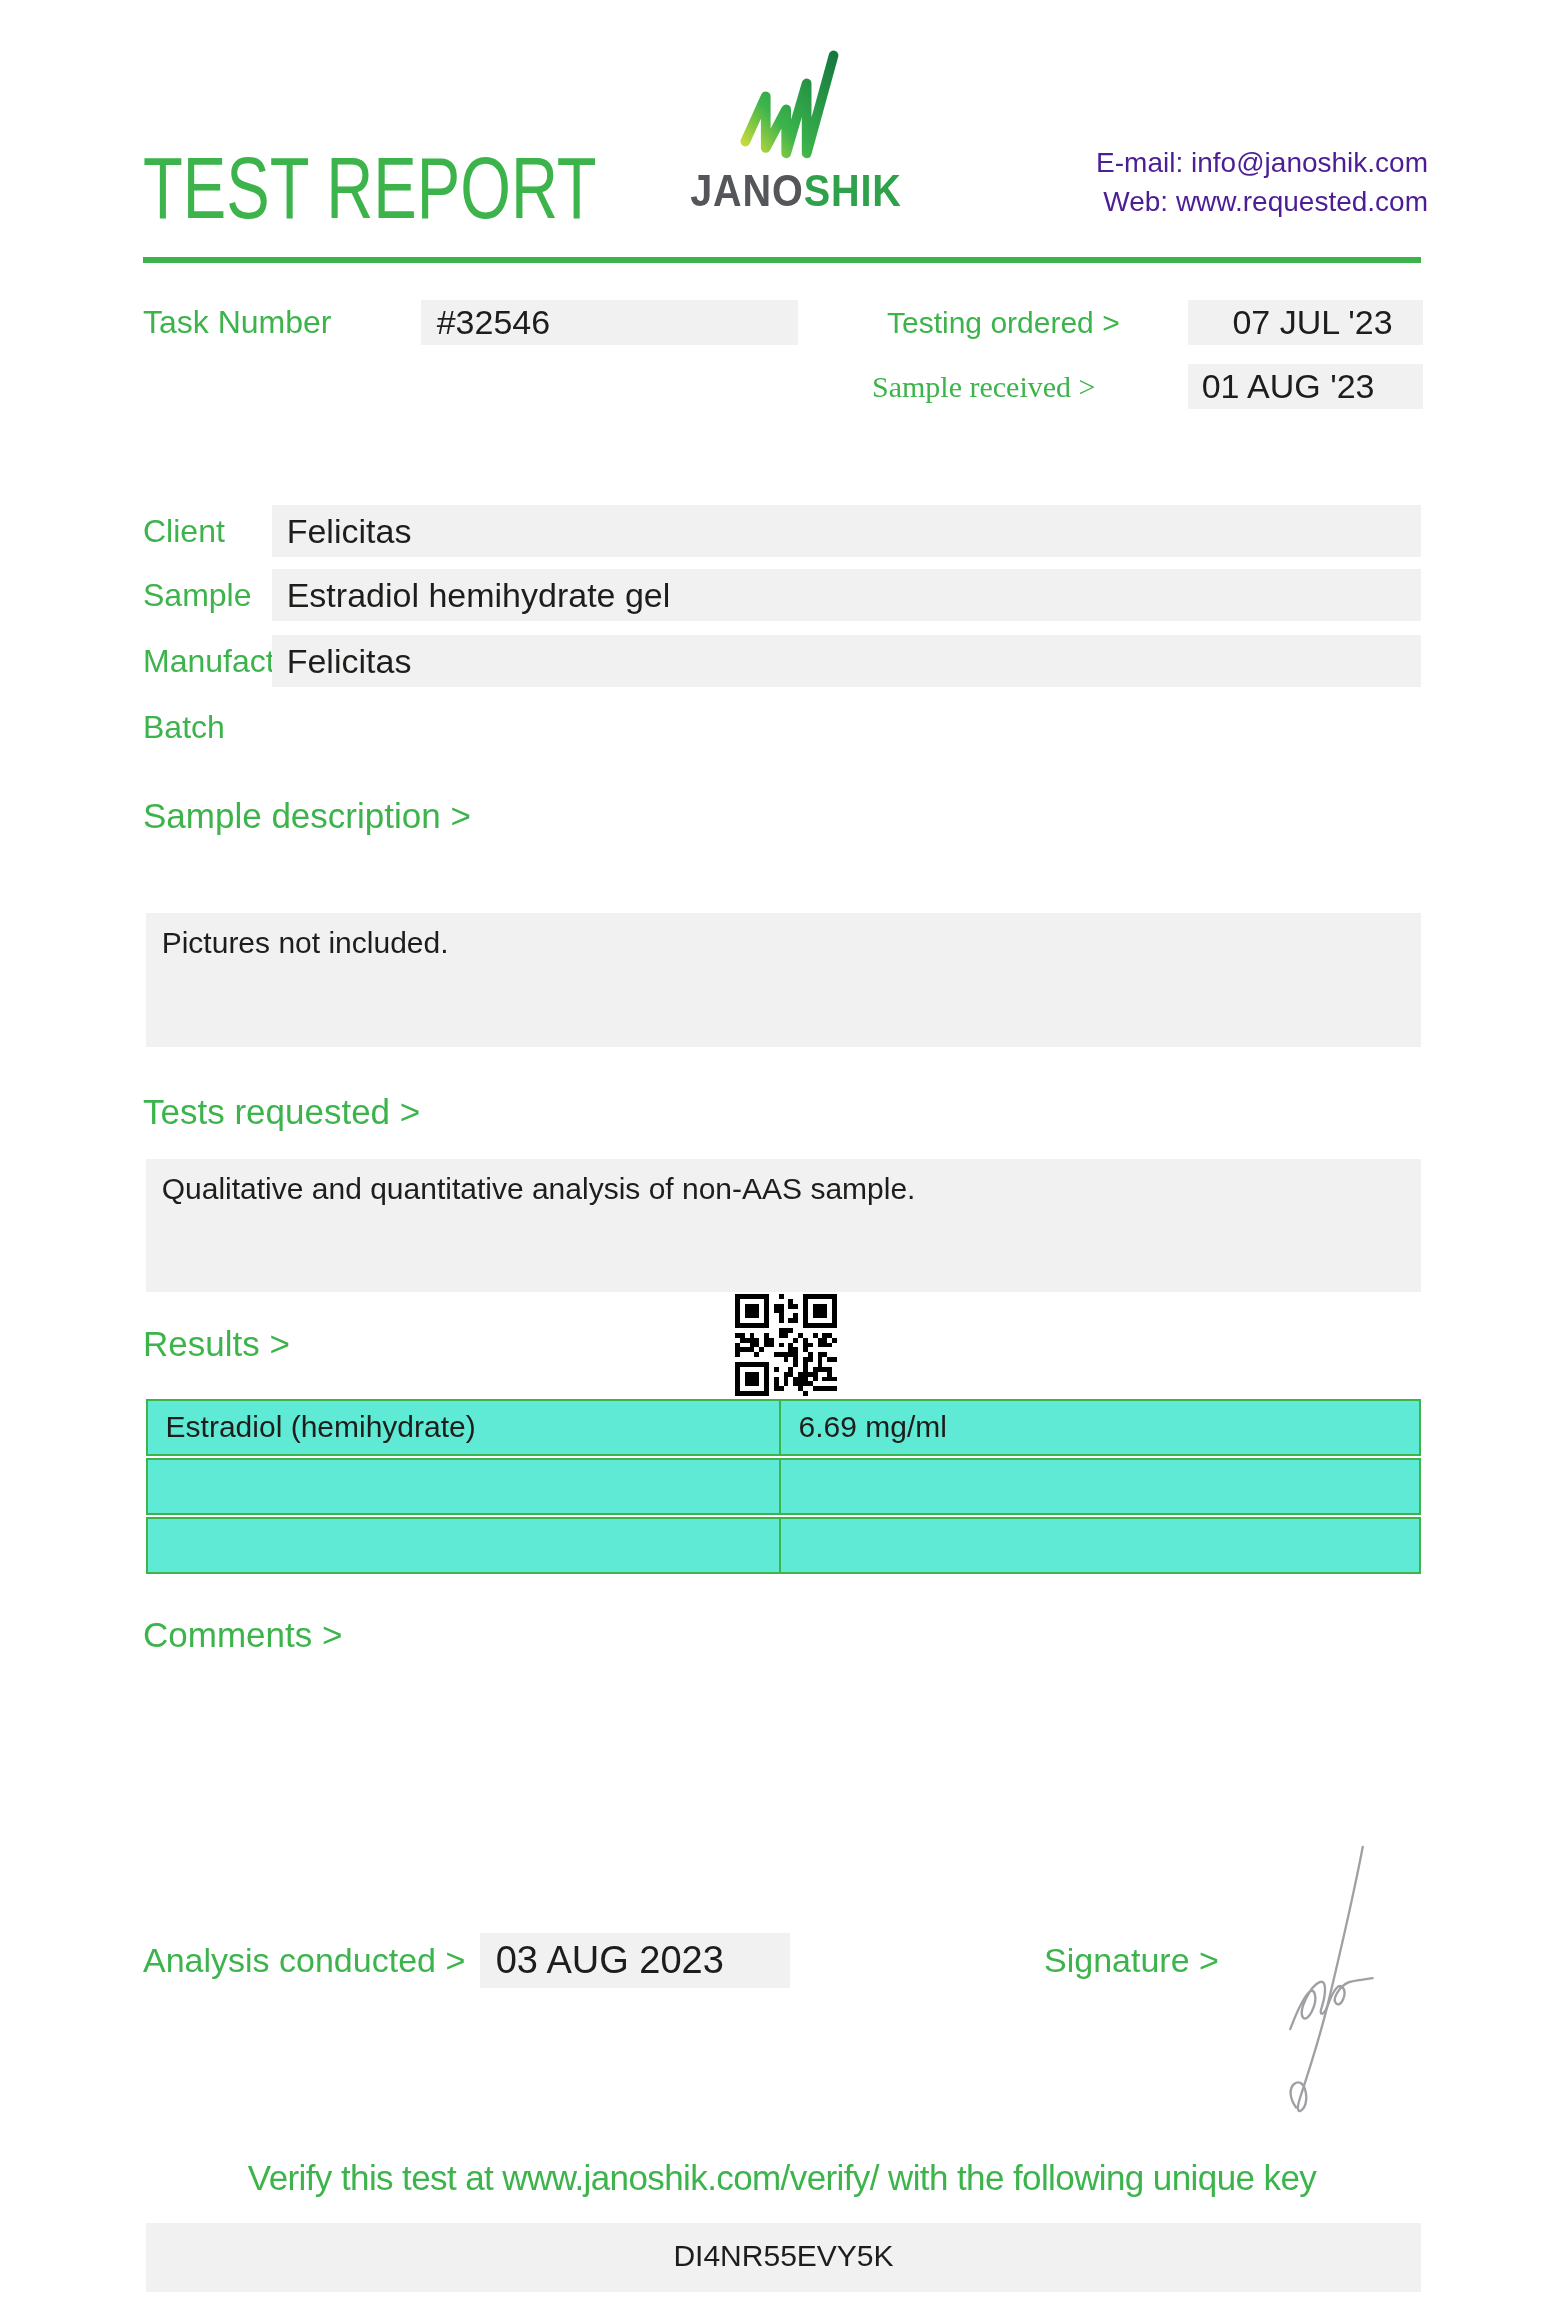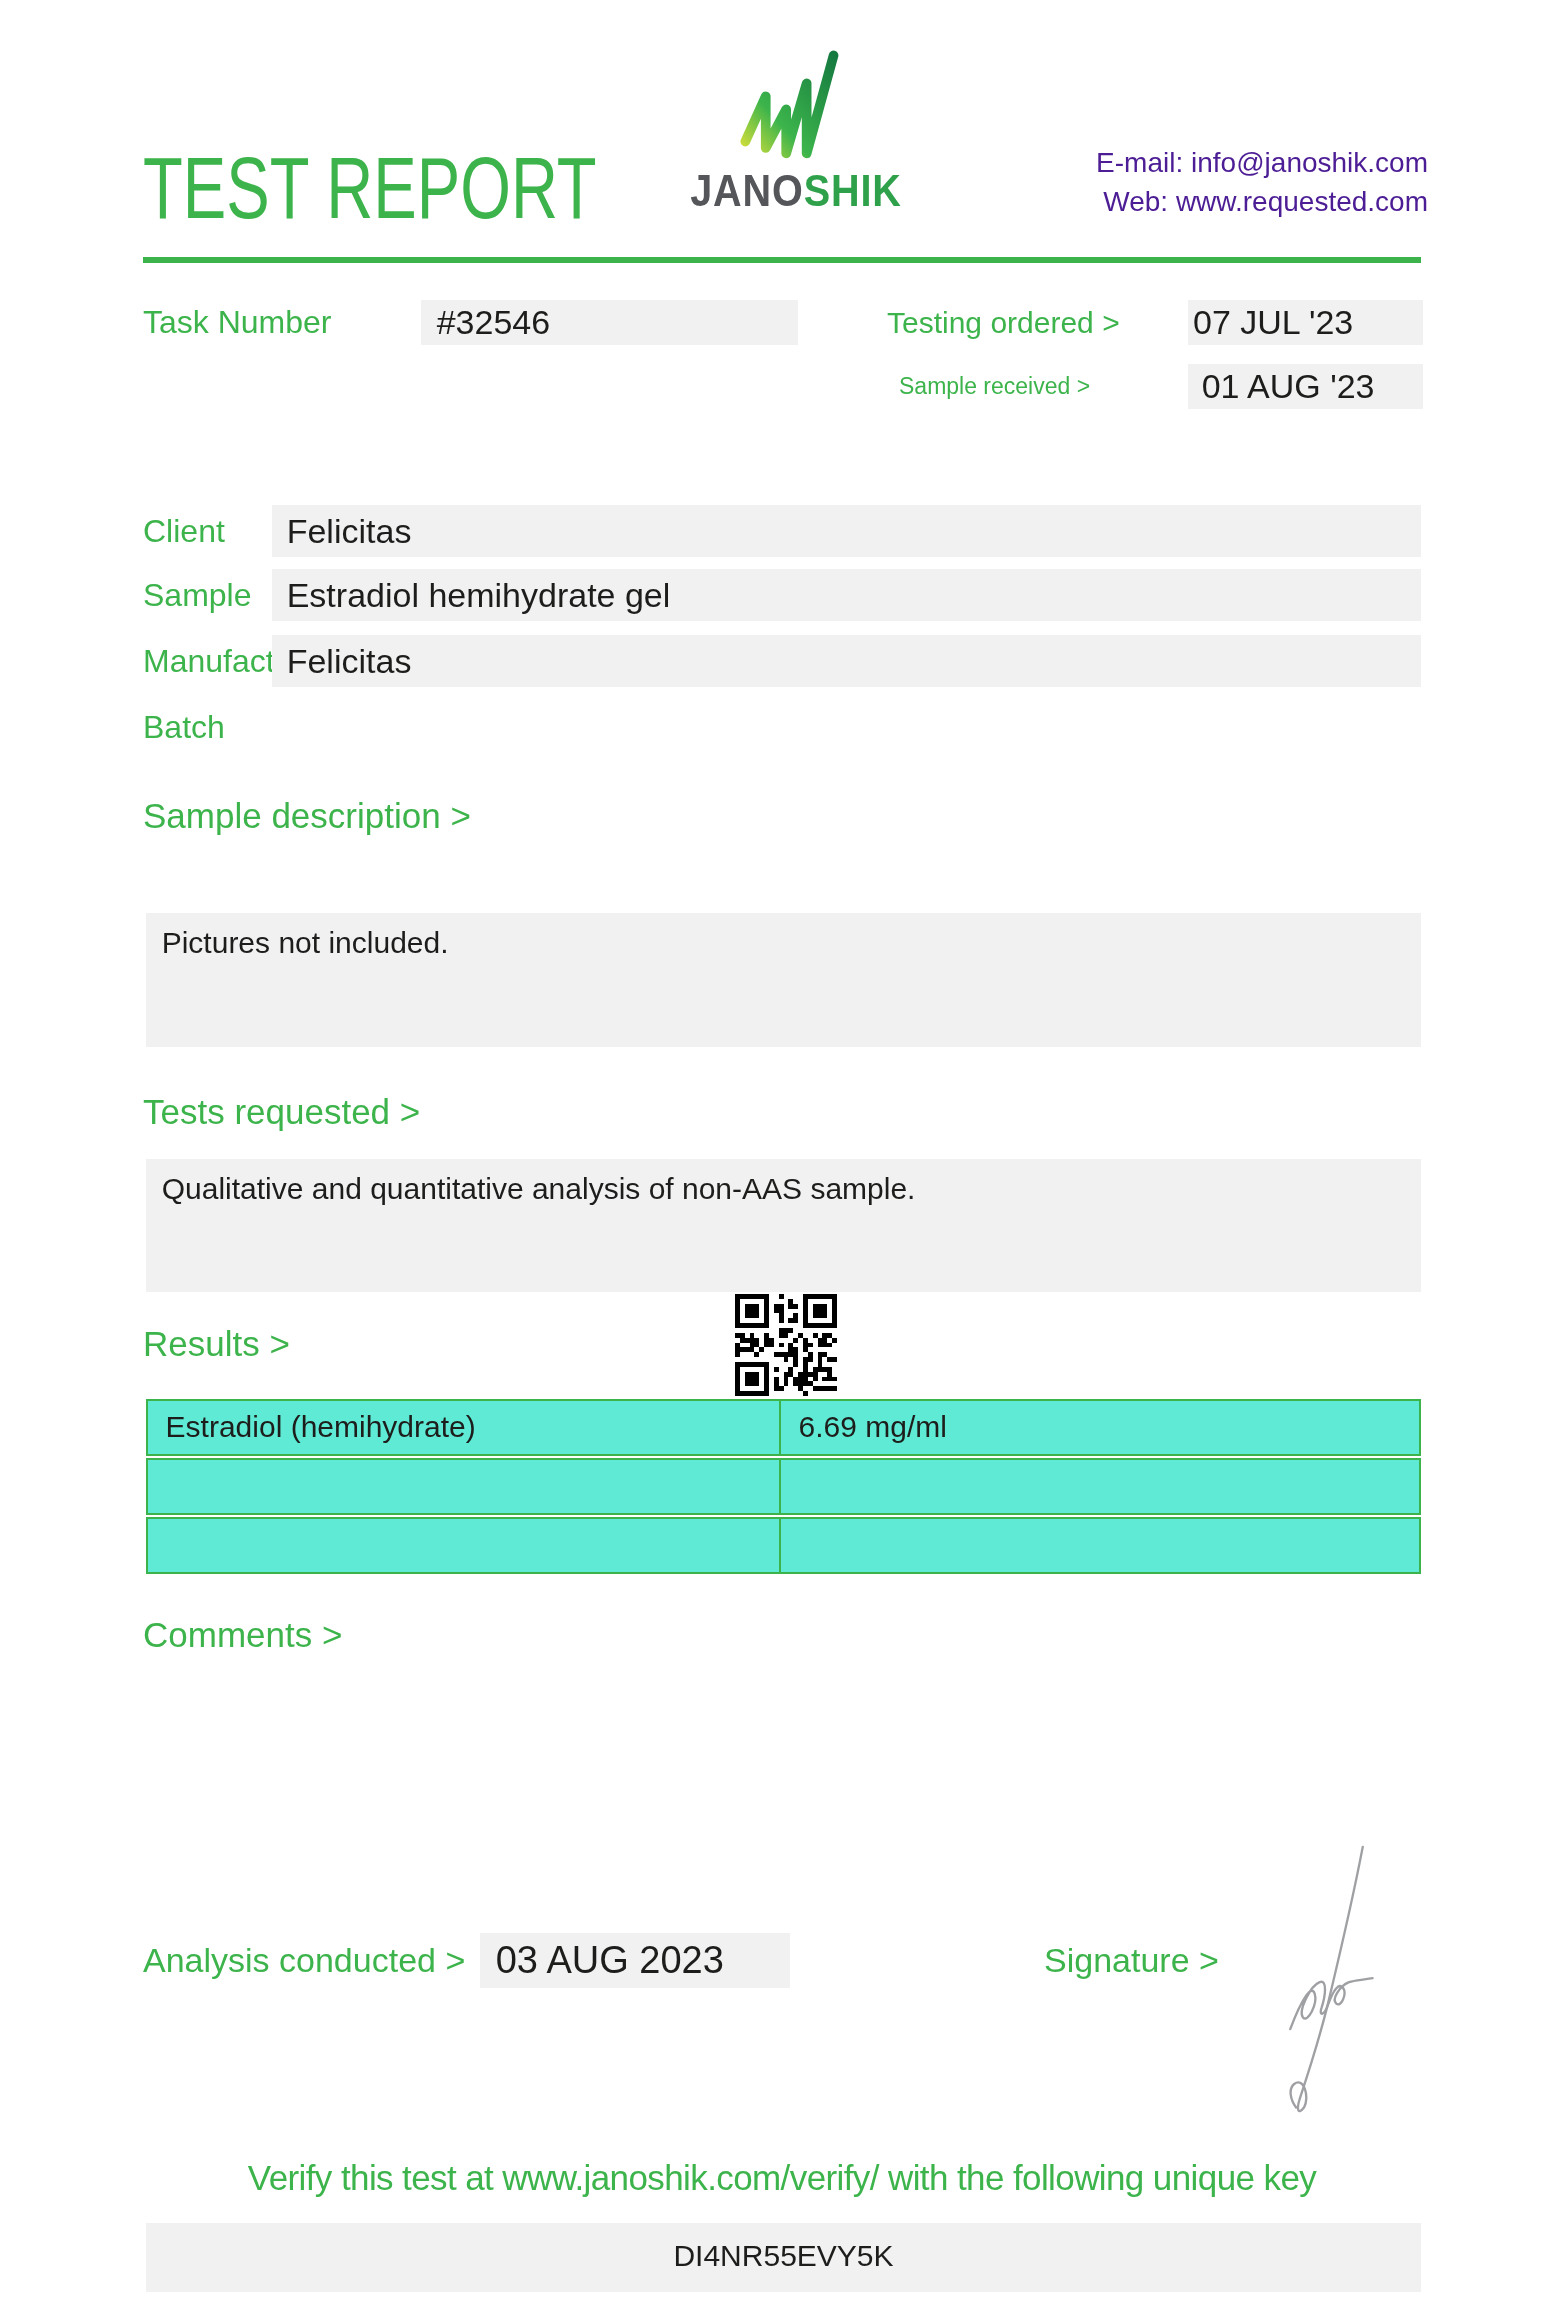--- a/index.html
+++ b/index.html
@@ -19,22 +19,22 @@
   .logo-gray{color:#55565a;}
   .logo-green{color:#2fa14b;}
   .contact{left:882px;top:143px;width:546px;text-align:right;font-size:28px;line-height:39px;color:#4c1d95;}
   .rule{left:143px;top:257px;width:1278px;height:5.9px;background:#3cb44b;}
   
   .lbl{font-size:32px;white-space:nowrap;}
   .val{font-size:34px;font-weight:500;white-space:nowrap;}
   .task-label{left:143px;top:300px;height:45px;line-height:45px;}
   .task-box{left:421px;top:300px;width:377px;height:45px;line-height:45px;padding-left:15.7px;}
   .ord-label{left:887px;top:300px;height:45px;line-height:45px;font-size:30px;}
-  .ord-box{left:1188px;top:300px;width:235px;height:45px;line-height:45px;padding-left:5px;}
-  .rec-label{left:899px;top:364px;height:45px;line-height:45px;font-size:23px;}
+  .ord-box{left:1188px;top:300px;width:235px;height:45px;line-height:45px;padding-left:14px;text-align:center;}
+  .rec-label{left:872px;top:364px;height:45px;line-height:45px;font-size:30px;font-family:Liberation Serif, serif;}
   .rec-box{left:1188px;top:364px;width:235px;height:45px;line-height:45px;padding-left:13.7px;}
   
   .info-label{left:143px;height:52px;line-height:52px;}
   .info-box{left:272px;width:1149px;height:52px;line-height:52px;padding-left:14.7px;}
   
   .heading{left:143px;font-size:35px;white-space:nowrap;}
   .bigbox{left:146px;width:1275px;height:134px;padding:12.7px 15.7px;font-size:30px;}
   
   .tablewrap{left:146px;top:1399px;width:1275px;}
   .trow{display:flex;border:2.9px solid #3cb44b;height:57px;box-sizing:border-box;margin-bottom:2px;background:#5eead4;}

